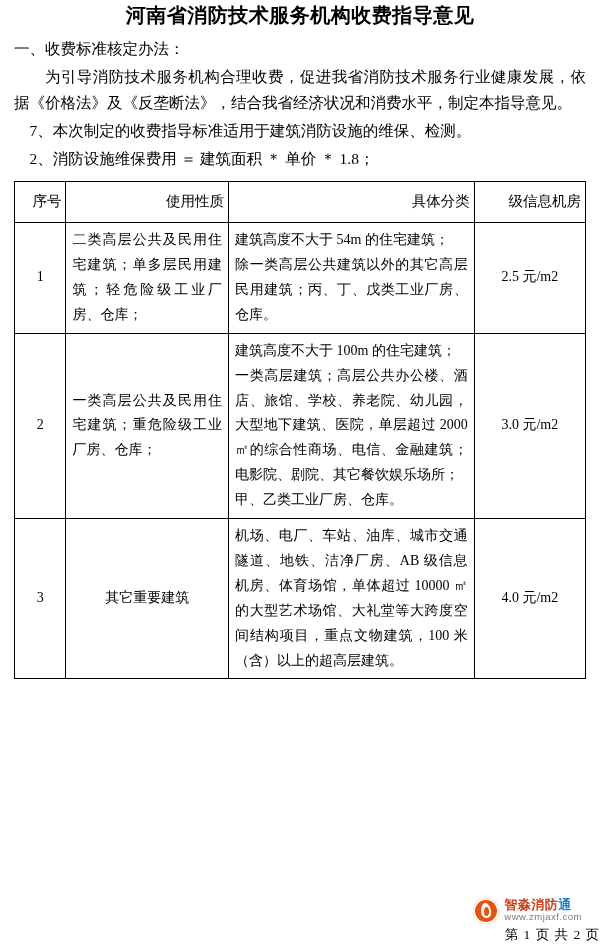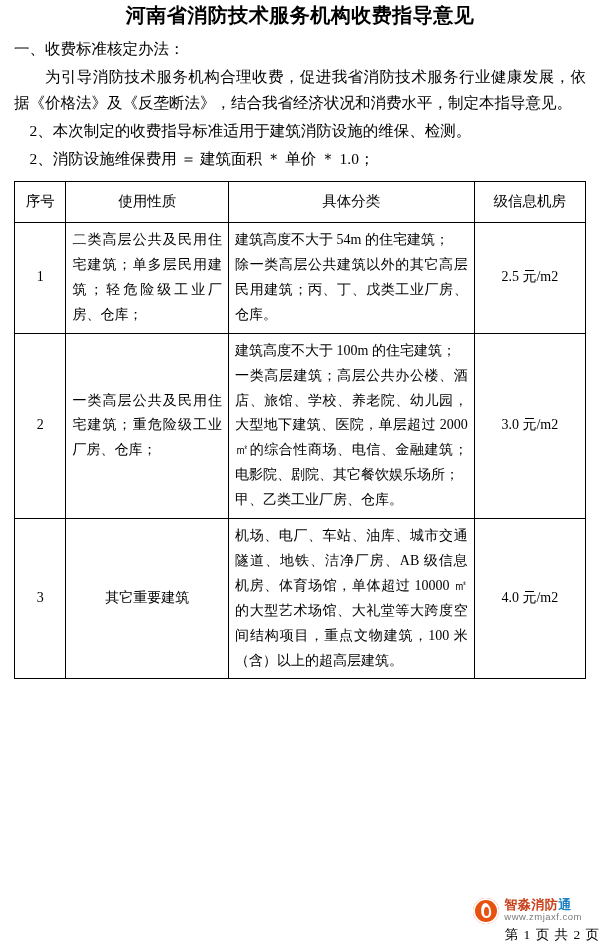--- a/index.html
+++ b/index.html
@@ -54,21 +54,21 @@
   }
   table.fee-table th,
   table.fee-table td {
     border: 1px solid #000000;
     font-size: 14px;
     line-height: 1.78;
     padding: 5px 6px;
     vertical-align: middle;
   }
   table.fee-table th {
-    text-align: center;
+    text-align: right;
     font-weight: normal;
     padding: 7px 4px;
     font-size: 14.5px;
   }
   col.c-no    { width: 9%; }
   col.c-use   { width: 28.5%; }
   col.c-cat   { width: 43%; }
   col.c-price { width: 19.5%; }
   td.cell-no {
     text-align: center;
@@ -165,22 +165,22 @@
 </style>
 </head>
 <body>
 
 <div class="page">
 
   <div class="doc-title">河南省消防技术服务机构收费指导意见</div>
 
   <p class="para noindent">一、收费标准核定办法：</p>
   <p class="para indent2">为引导消防技术服务机构合理收费，促进我省消防技术服务行业健康发展，依据《价格法》及《反垄断法》，结合我省经济状况和消费水平，制定本指导意见。</p>
-  <p class="para indent1">2、本次制定的收费指导标准适用于建筑消防设施的维保、检测。</p>
-  <p class="para indent1">2、消防设施维保费用 ＝ 建筑面积 ＊ 单价 ＊ 1.0；</p>
+  <p class="para indent1">7、本次制定的收费指导标准适用于建筑消防设施的维保、检测。</p>
+  <p class="para indent1">2、消防设施维保费用 ＝ 建筑面积 ＊ 单价 ＊ 1.8；</p>
 
   <table class="fee-table">
     <colgroup>
       <col class="c-no">
       <col class="c-use">
       <col class="c-cat">
       <col class="c-price">
     </colgroup>
     <thead>
       <tr>

